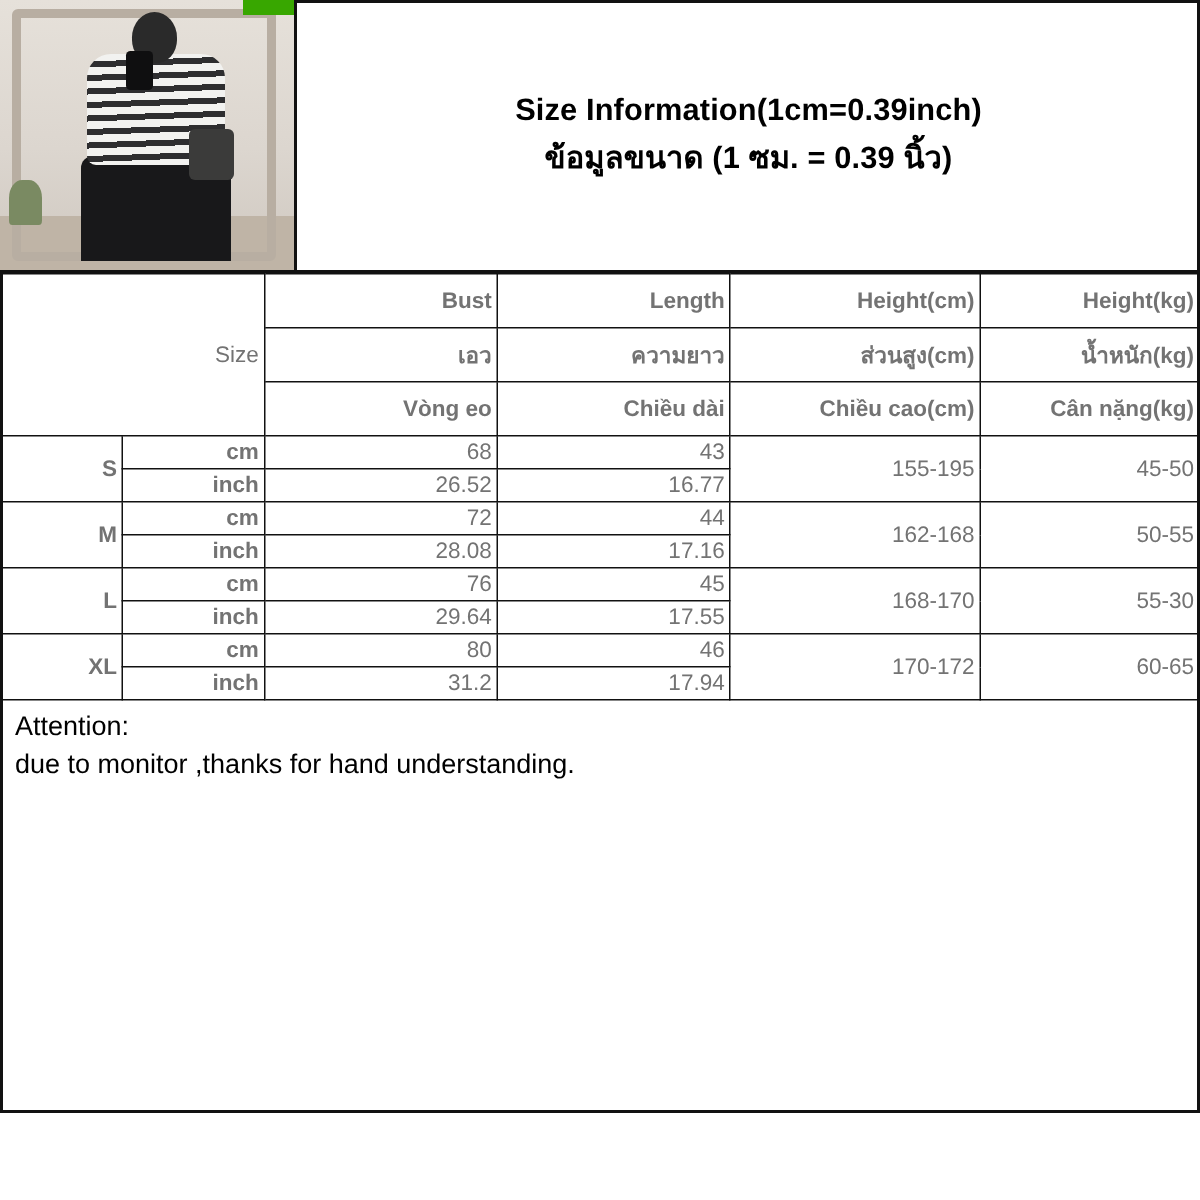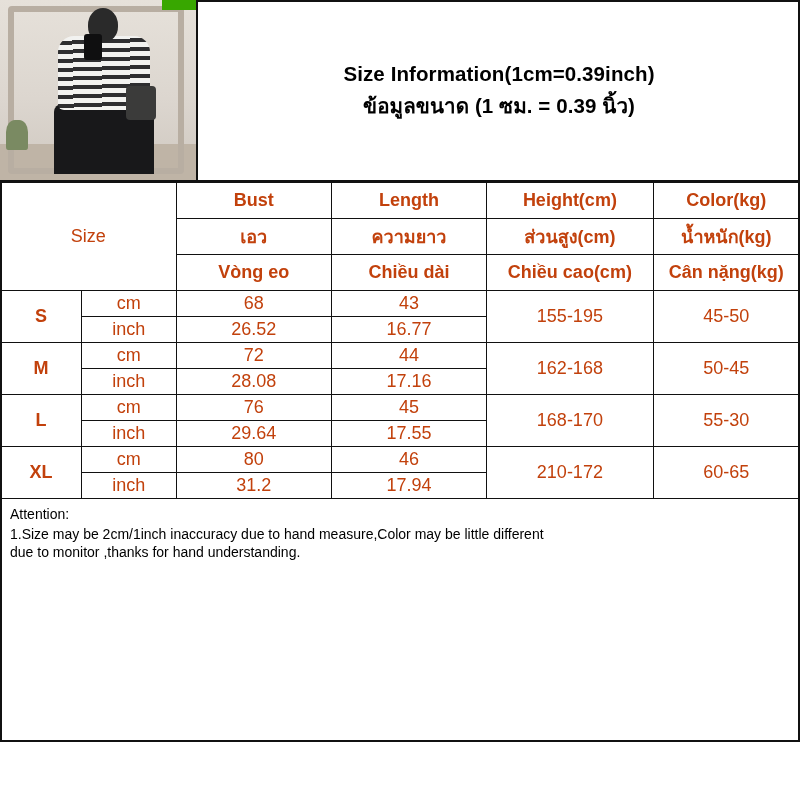--- a/index.html
+++ b/index.html
@@ -130,24 +130,24 @@
   }
 
   
   table.size-table {
     border-collapse: collapse;
     width: 800px;
     table-layout: fixed;
   }
   table.size-table td {
     border: 1.6px solid #111;
-    text-align: center;
+    text-align: right;
     vertical-align: middle;
-    font-size: 18px;
-    color: #c2410c;
+    font-size: 15px;
+    color: #737373;
     padding: 2px 3px;
   }
   .col-size   { width: 72px; }
   .col-unit   { width: 84px; }
   .col-bust   { width: 138px; }
   .col-length { width: 138px; }
   .col-height { width: 148px; }
   .col-weight { width: 130px; }
 
   td.hdr {
@@ -156,38 +156,38 @@
   }
   td.size-word {
     font-weight: normal;
     font-size: 28px;
   }
   td.size-letter {
     font-weight: bold;
     font-size: 19px;
   }
   td.unit {
-    font-weight: normal;
+    font-weight: bold;
     font-size: 16px;
   }
   td.range {
     font-size: 16.5px;
   }
 
   
   .hdr-row td { height: 31px; }
 
   
   .attention {
     border-top: 0;
     padding: 6px 10px 0 10px;
     box-sizing: border-box;
   }
   .attention .ln {
-    font-size: 14px;
+    font-size: 18px;
     line-height: 1.33;
     color: #000;
   }
   .attention .ln.first {
     margin-bottom: 1px;
   }
   .outer-frame {
     position: absolute;
     left: 0; top: 0;
     width: 800px;
@@ -231,21 +231,21 @@
       <col class="col-length">
       <col class="col-height">
       <col class="col-weight">
     </colgroup>
     <tbody>
       <tr class="hdr-row">
         <td class="size-word" rowspan="3" colspan="2">Size</td>
         <td class="hdr">Bust</td>
         <td class="hdr">Length</td>
         <td class="hdr">Height(cm)</td>
-        <td class="hdr">Color(kg)</td>
+        <td class="hdr">Height(kg)</td>
       </tr>
       <tr class="hdr-row">
         <td class="hdr">เอว</td>
         <td class="hdr">ความยาว</td>
         <td class="hdr">ส่วนสูง(cm)</td>
         <td class="hdr">น้ำหนัก(kg)</td>
       </tr>
       <tr class="hdr-row">
         <td class="hdr">Vòng eo</td>
         <td class="hdr">Chiều dài</td>
@@ -266,21 +266,21 @@
         <td>26.52</td>
         <td>16.77</td>
       </tr>
 
       <tr>
         <td class="size-letter" rowspan="2">M</td>
         <td class="unit">cm</td>
         <td>72</td>
         <td>44</td>
         <td class="range" rowspan="2">162-168</td>
-        <td class="range" rowspan="2">50-45</td>
+        <td class="range" rowspan="2">50-55</td>
       </tr>
       <tr>
         <td class="unit">inch</td>
         <td>28.08</td>
         <td>17.16</td>
       </tr>
 
       <tr>
         <td class="size-letter" rowspan="2">L</td>
         <td class="unit">cm</td>
@@ -293,30 +293,29 @@
         <td class="unit">inch</td>
         <td>29.64</td>
         <td>17.55</td>
       </tr>
 
       <tr>
         <td class="size-letter" rowspan="2">XL</td>
         <td class="unit">cm</td>
         <td>80</td>
         <td>46</td>
-        <td class="range" rowspan="2">210-172</td>
+        <td class="range" rowspan="2">170-172</td>
         <td class="range" rowspan="2">60-65</td>
       </tr>
       <tr>
         <td class="unit">inch</td>
         <td>31.2</td>
         <td>17.94</td>
       </tr>
     </tbody>
   </table>
 
   <div class="attention">
     <div class="ln first">Attention:</div>
-    <div class="ln">1.Size may be 2cm/1inch inaccuracy due to hand measure,Color may be little different</div>
     <div class="ln">due to monitor ,thanks for hand understanding.</div>
   </div>
 
 </div>
 
 </body></html>

